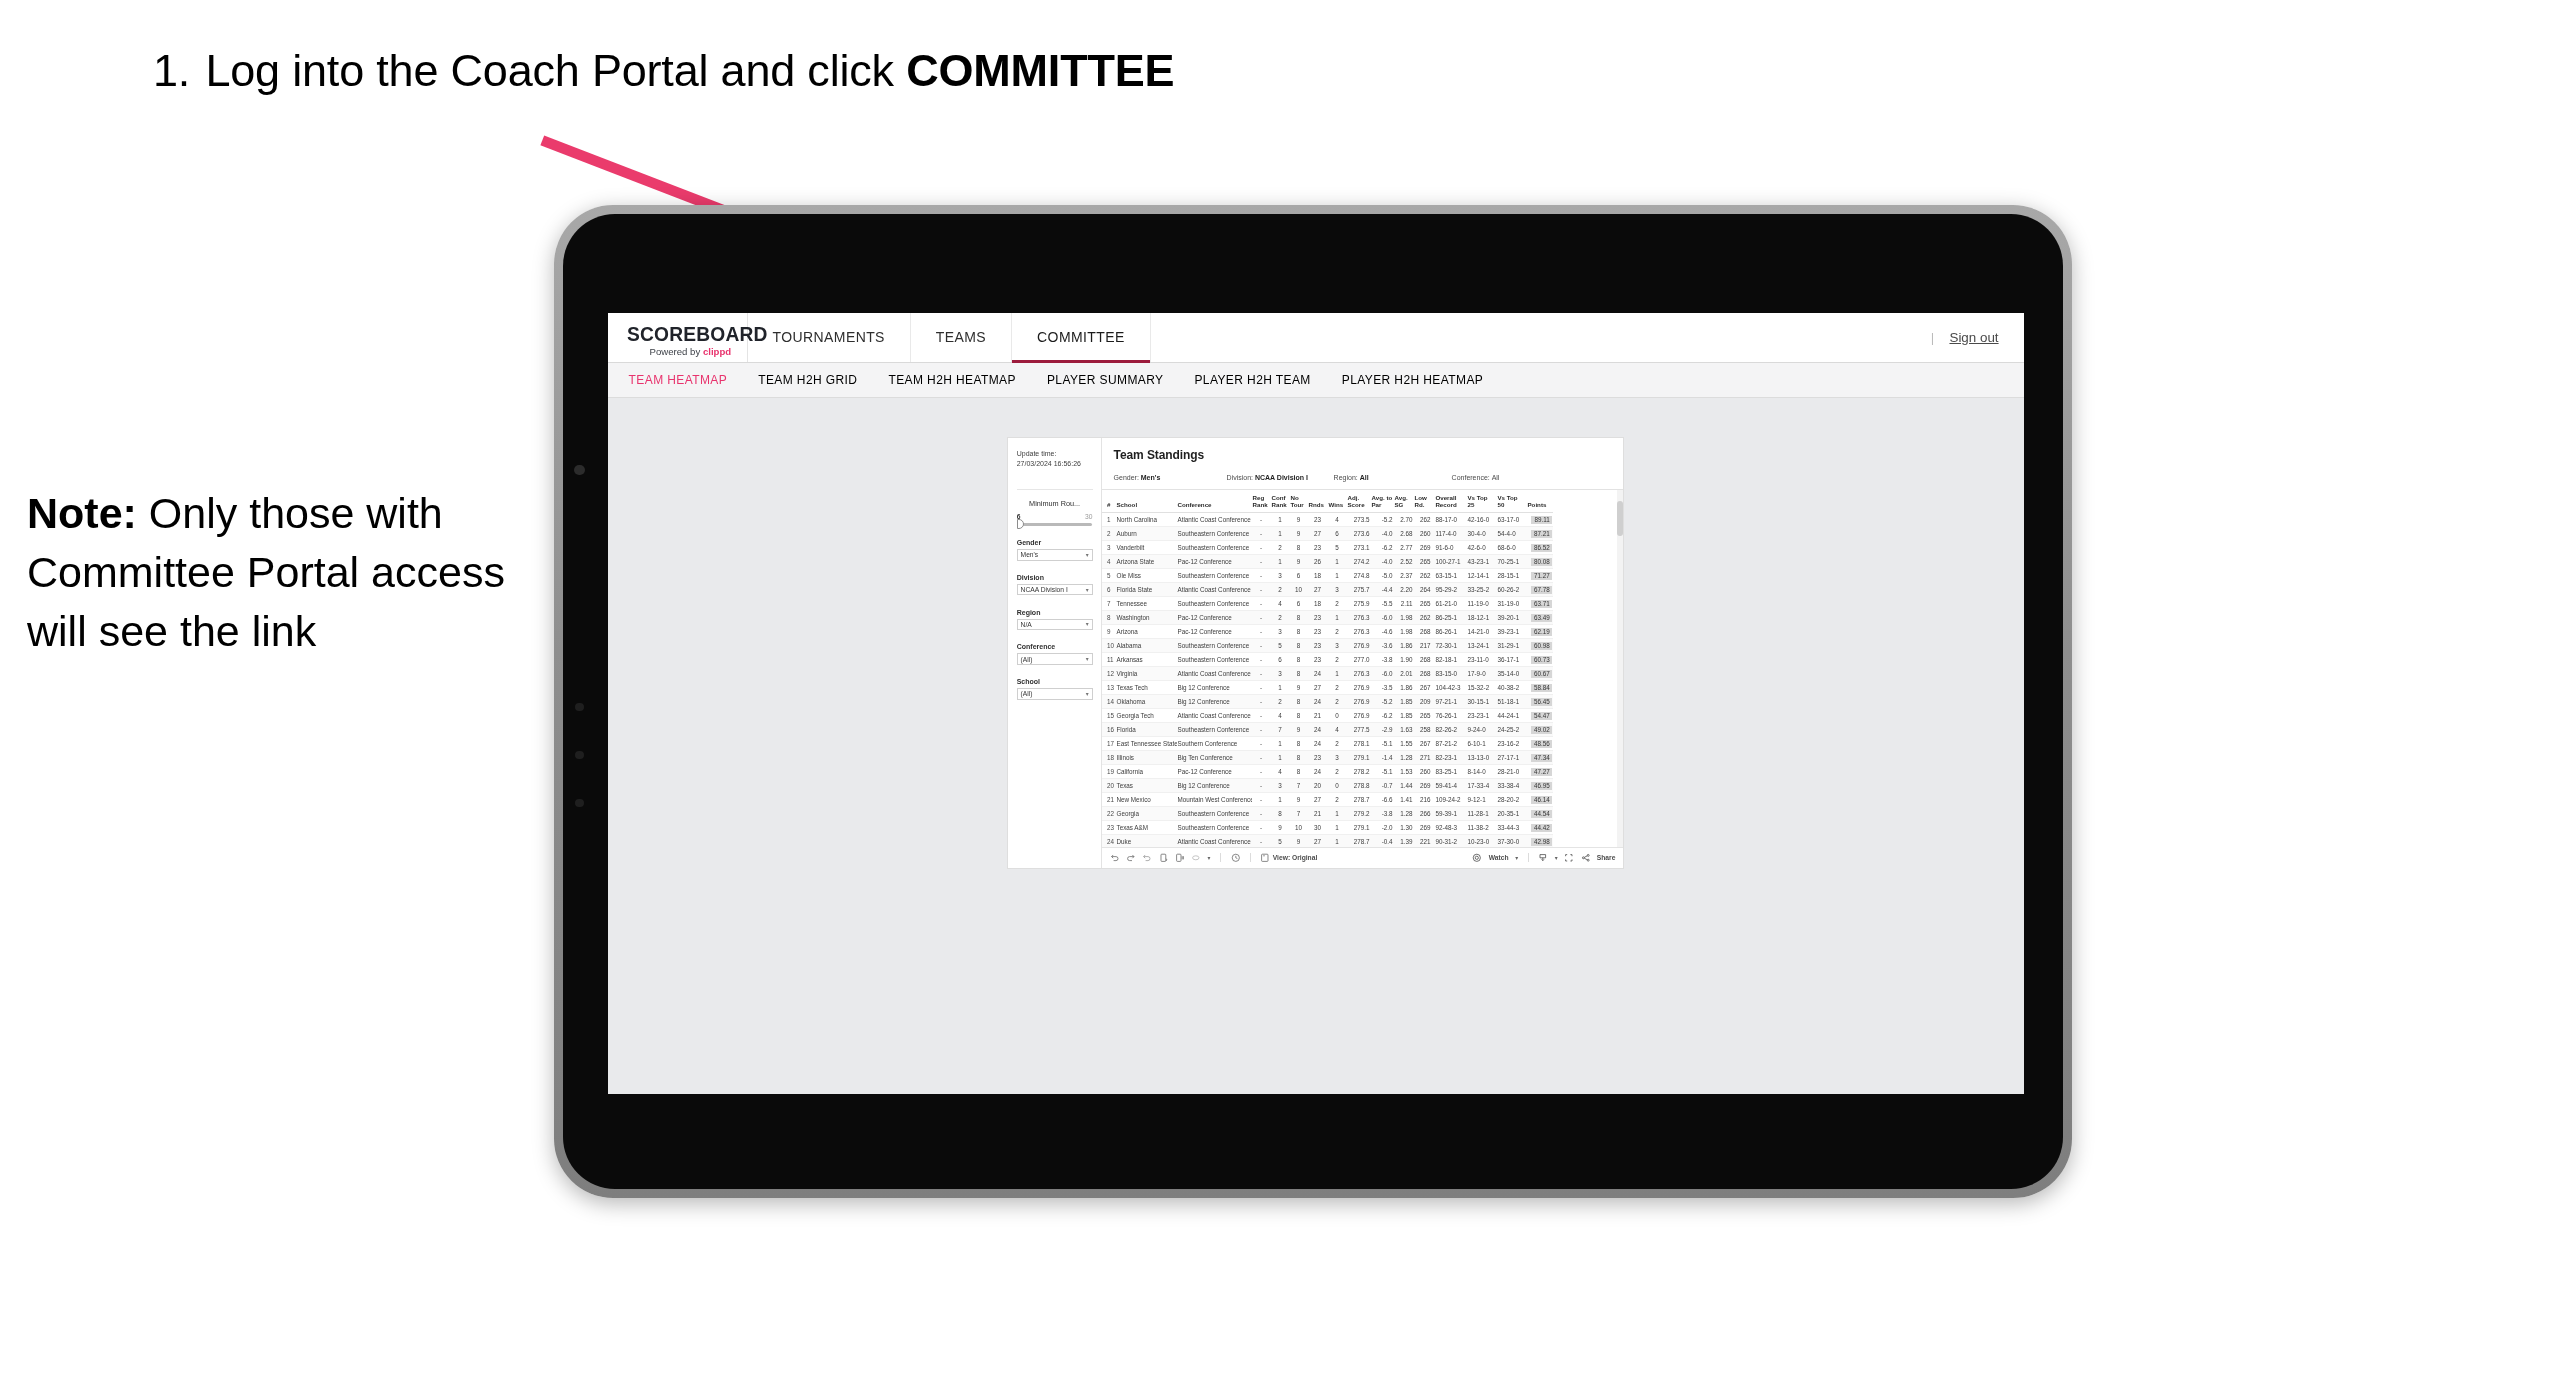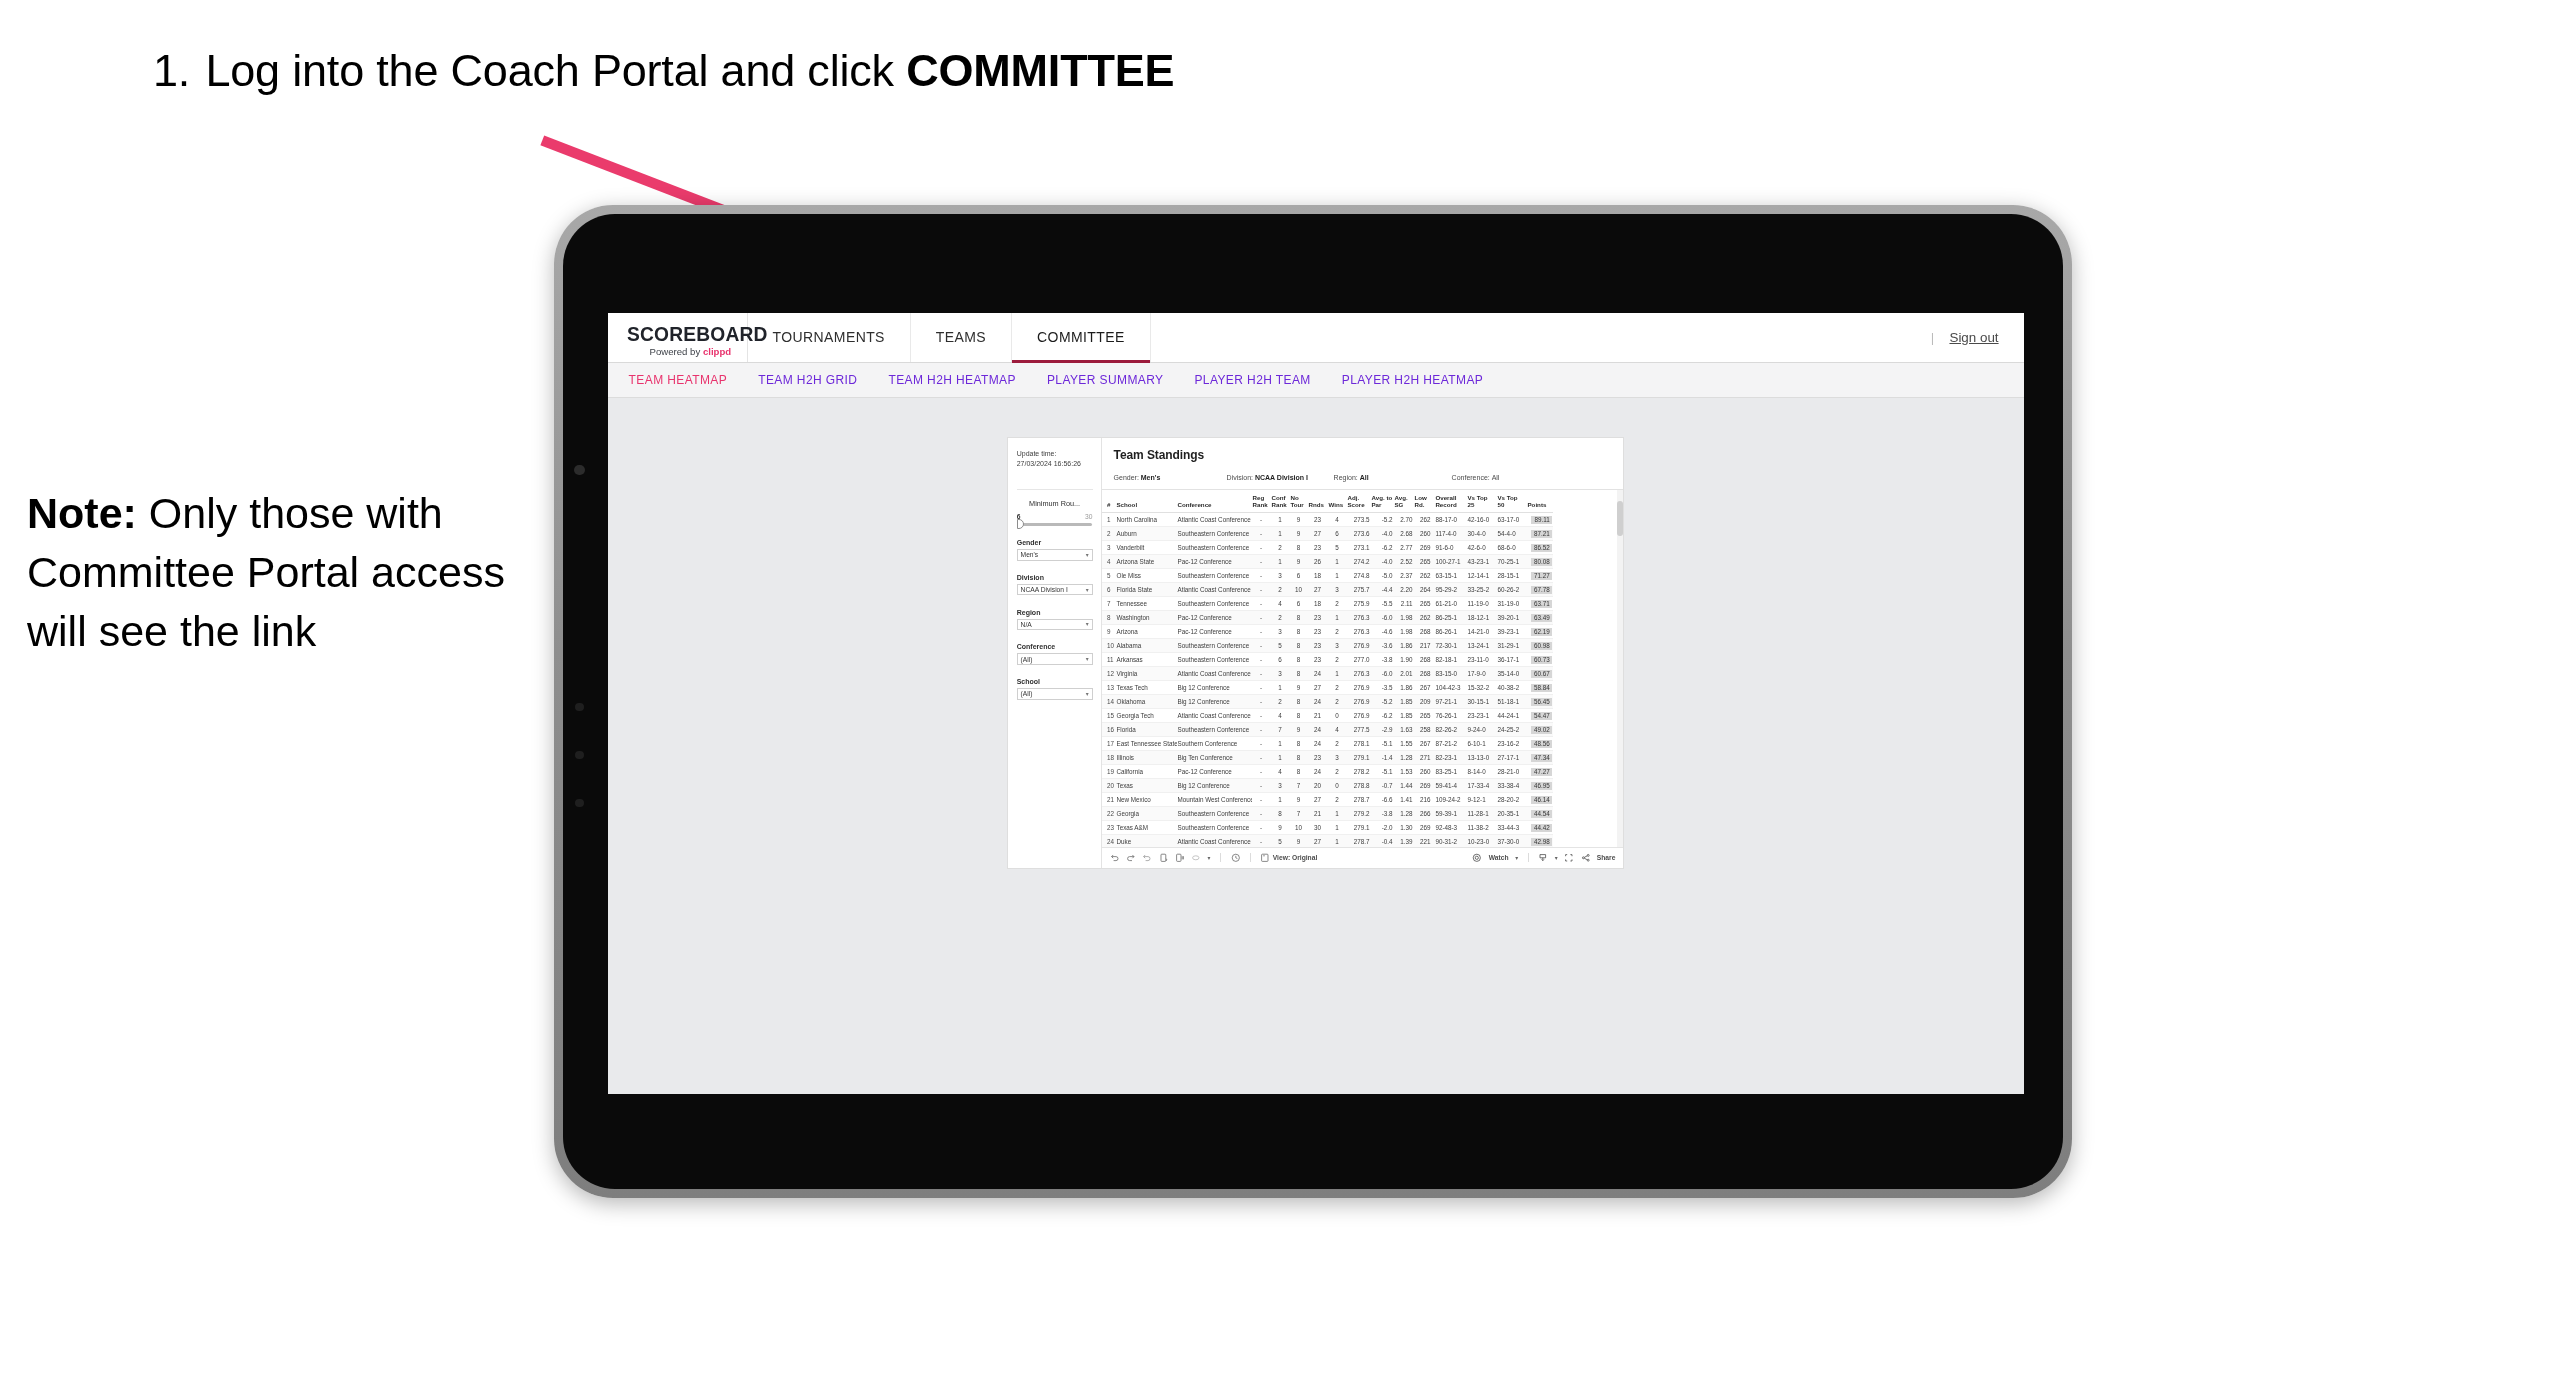--- a/index.html
+++ b/index.html
@@ -119,21 +119,21 @@
   #signout-link { cursor:pointer; color:#4a4a4a;text-decoration:underline; }
 
   
   #sub-nav {
     height:35px; background:#f4f4f5;
     border-bottom:1px solid #dcdcdc;
     display:flex; align-items:center;
     padding-left:21px; gap:31px;
   }
   .sub-tab {
-    font-size:12px; color:#6d28d9; letter-spacing:0.4px;
+    font-size:12px; color:#000000; letter-spacing:0.4px;
     cursor:pointer; white-space:nowrap;
   }
   .sub-tab.active { color:#e8336d; }
 
   
   #dash-canvas {
     position:relative;
     height:696px;
     background:#e9eaec;
     padding-top:40px;

